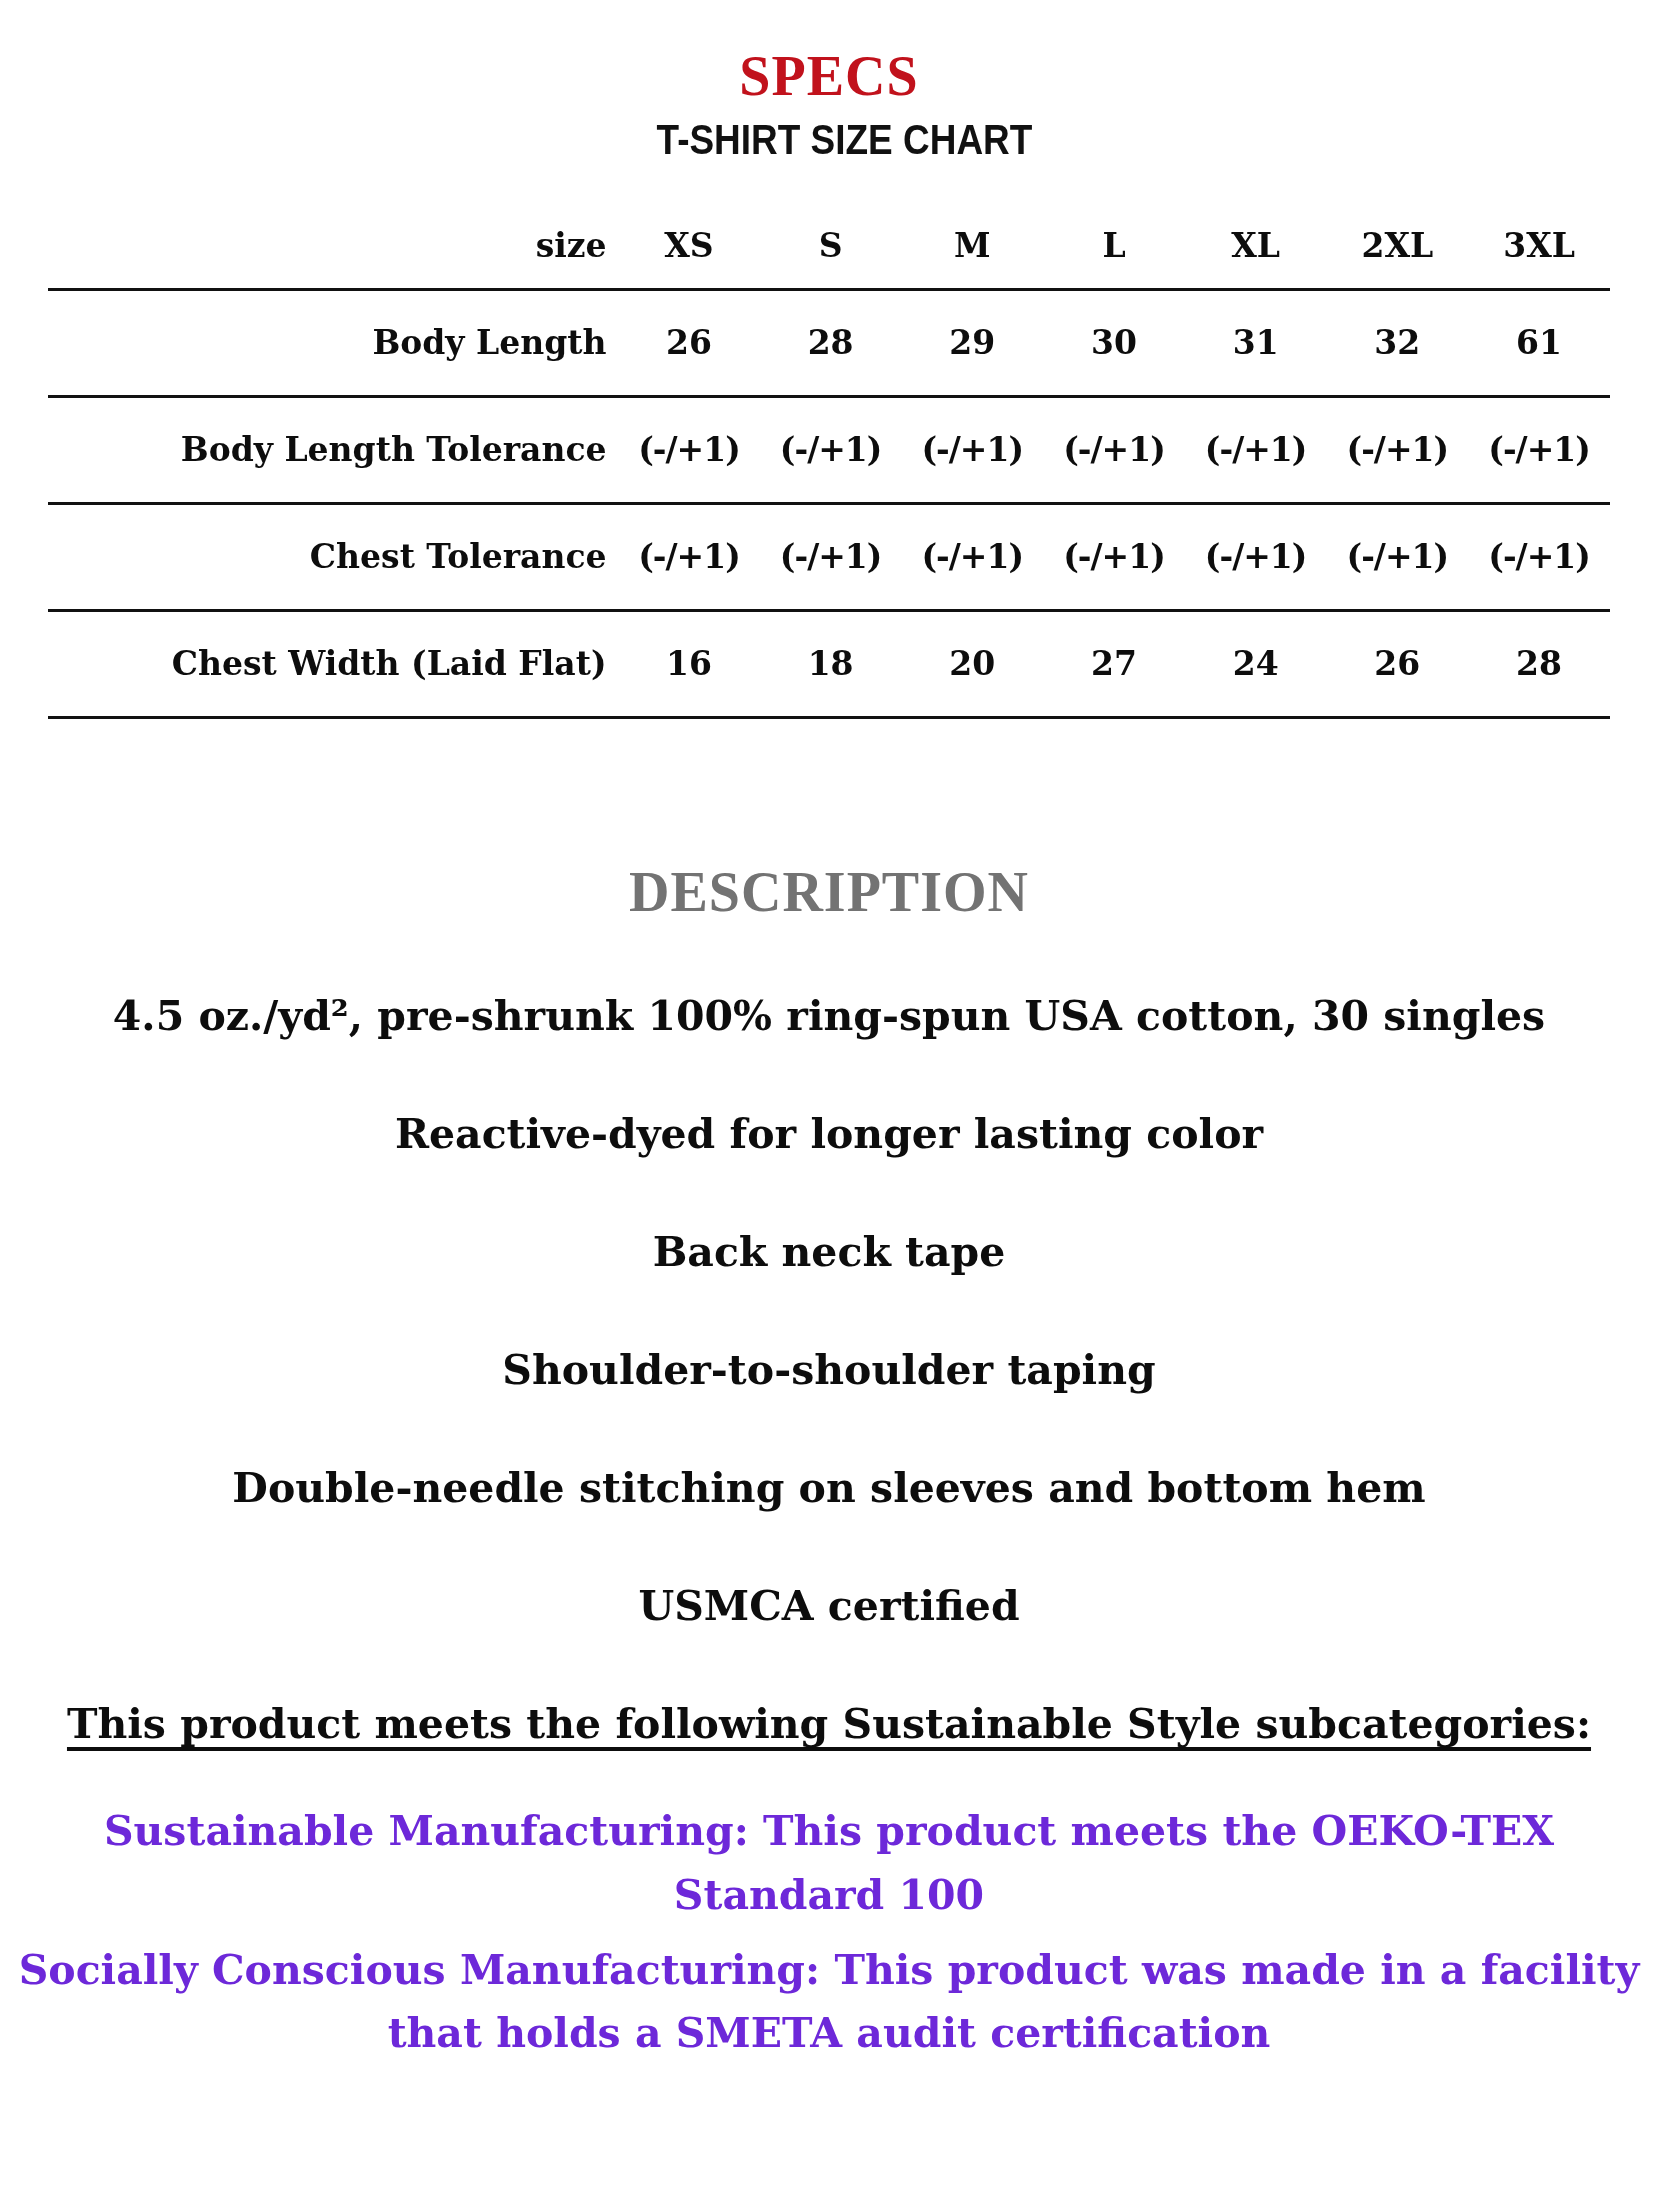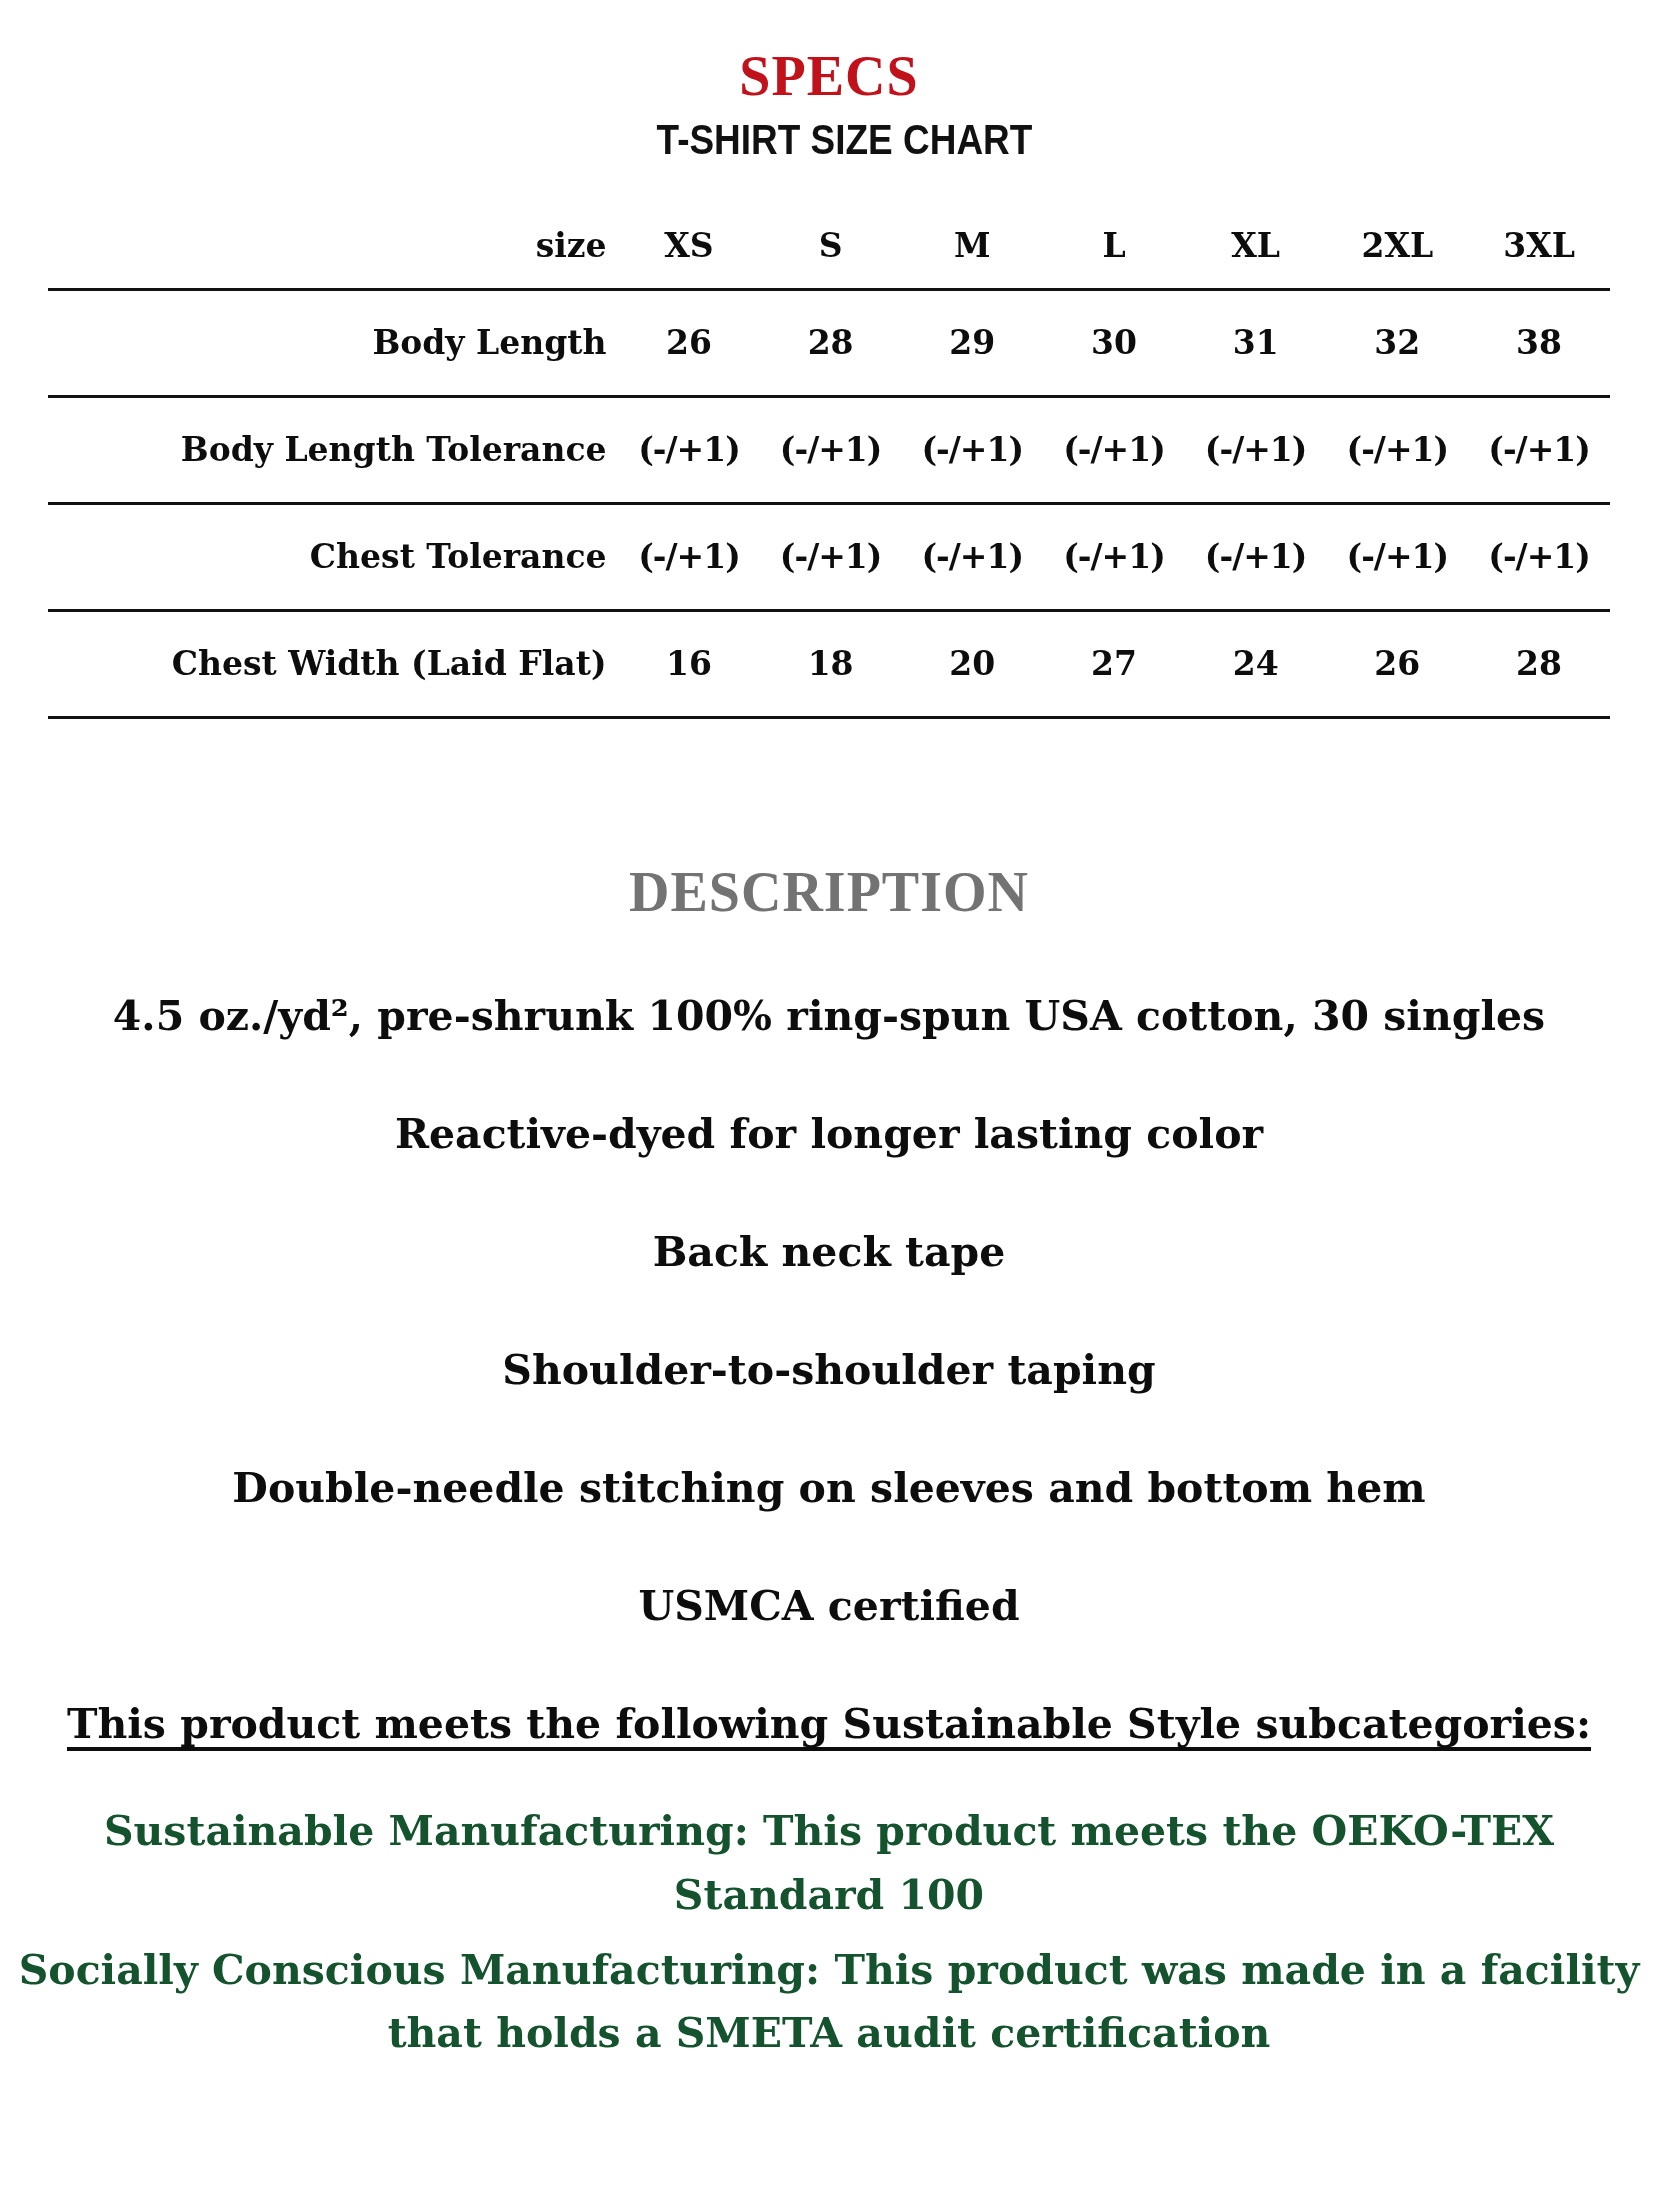--- a/index.html
+++ b/index.html
@@ -75,21 +75,21 @@
     text-decoration-thickness: 3.9px;
     text-underline-offset: 8.7px;
   }
   .cert-line {
     text-align: center;
     font-weight: bold;
     font-size: 41px;
     line-height: 1.55;
     max-width: 1622px;
     margin: 11.6px auto 0 auto;
-    color: #14532d;
+    color: #6d28d9;
   }
   .cert-line.first { margin-top: 54px; }
 </style>
 </head>
 <body>
 
 <div class="page">
 
   <div class="specs-title" style="color: rgb(193, 18, 28);">SPECS</div>
 
@@ -122,21 +122,21 @@
     </thead>
     <tbody>
       <tr>
         <td class="lbl">Body Length</td>
         <td class="val">26</td>
         <td class="val">28</td>
         <td class="val">29</td>
         <td class="val">30</td>
         <td class="val">31</td>
         <td class="val">32</td>
-        <td class="val">38</td>
+        <td class="val">61</td>
       </tr>
       <tr class="tol">
         <td class="lbl">Body Length Tolerance</td>
         <td class="val">(-/+1)</td>
         <td class="val">(-/+1)</td>
         <td class="val">(-/+1)</td>
         <td class="val">(-/+1)</td>
         <td class="val">(-/+1)</td>
         <td class="val">(-/+1)</td>
         <td class="val">(-/+1)</td>

